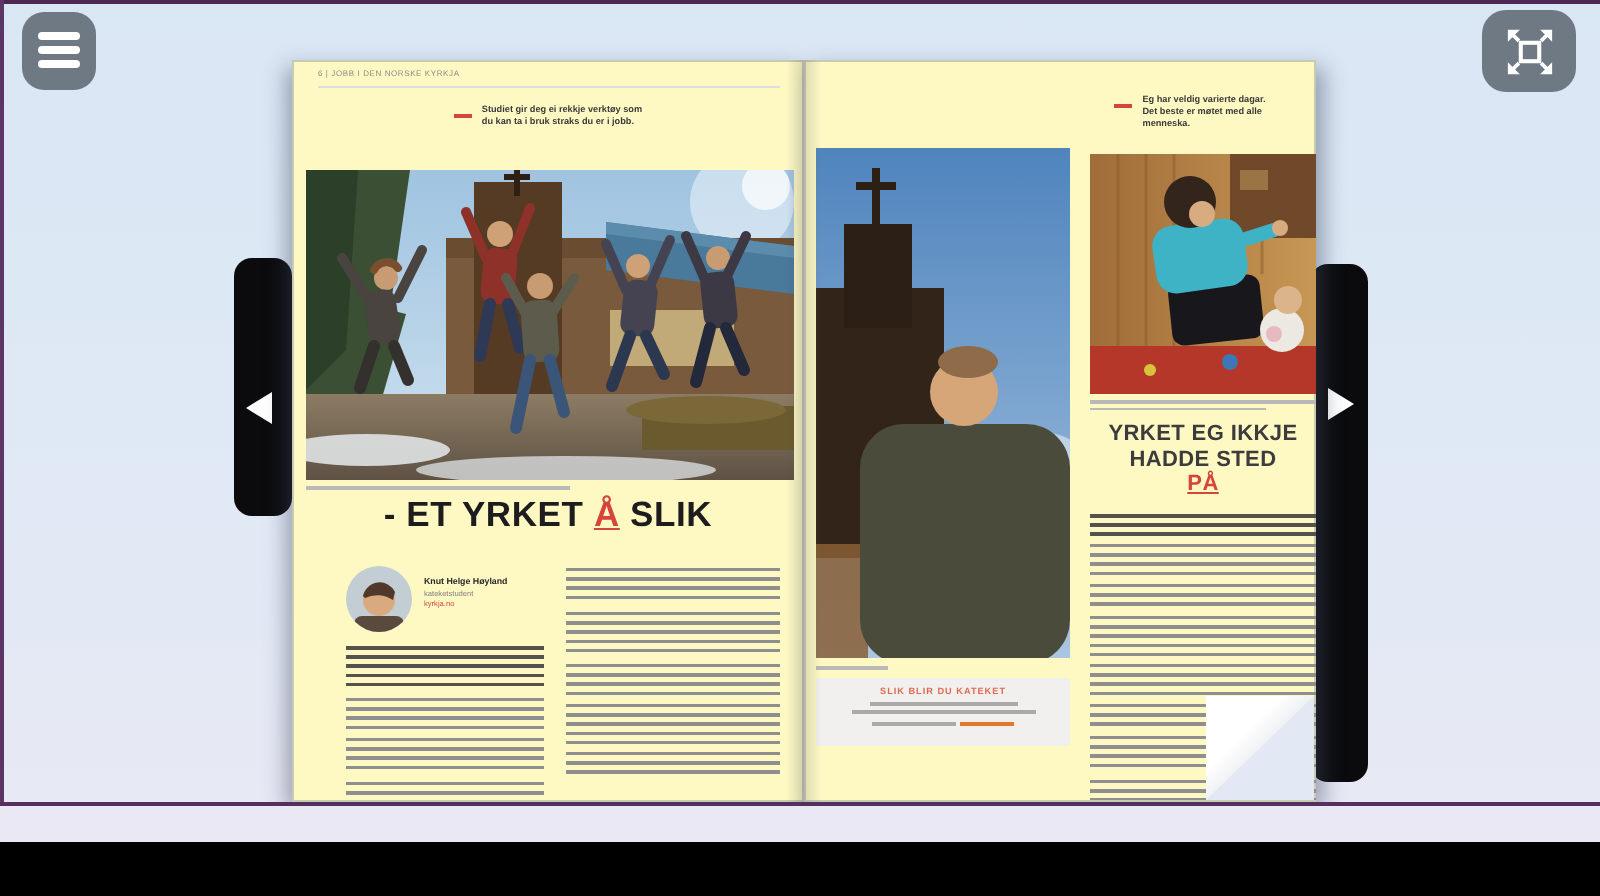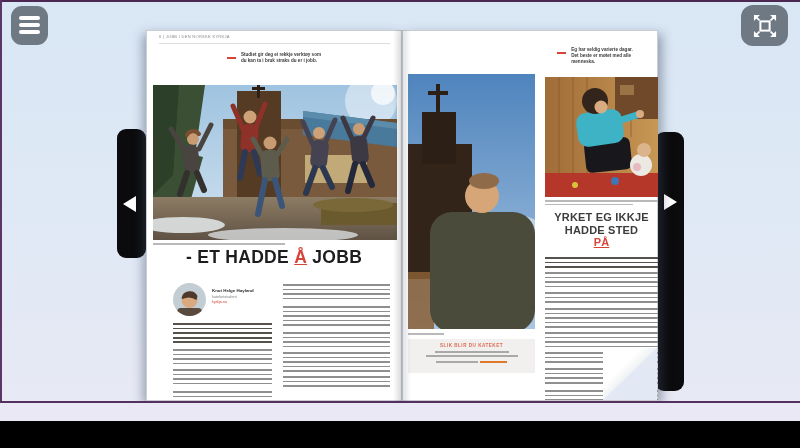--- a/index.html
+++ b/index.html
@@ -22,21 +22,21 @@
   
   .navbar{position:absolute;width:29px;background:#0b0b0d;border-radius:9px;}
   .nav-left{left:117px;top:129px;height:129px;}
   .nav-right{left:655px;top:132px;height:259px;}
   .tri{position:absolute;width:0;height:0;}
   .tri-left{left:6px;top:67px;border-top:8px solid transparent;border-bottom:8px solid transparent;border-right:13px solid #fff;}
   .tri-right{left:9px;top:62px;border-top:8px solid transparent;border-bottom:8px solid transparent;border-left:13px solid #fff;}
 
   
   .spread{position:absolute;left:146px;top:30px;width:512px;height:371px;}
-  .page{position:absolute;top:0;height:371px;background:#ffffff;box-sizing:border-box;border:1px solid rgba(150,155,165,.5);}
+  .page{position:absolute;top:0;height:371px;background:#fef9c3;box-sizing:border-box;border:1px solid rgba(150,155,165,.5);}
   .page-left{left:0;width:256px;box-shadow:-3px 4px 10px rgba(60,70,95,.45);}
   .page-right{left:256px;width:256px;box-shadow:4px 4px 10px rgba(60,70,95,.45);}
   .spine{position:absolute;left:247px;top:0;width:18px;height:371px;pointer-events:none;
     background:linear-gradient(90deg,rgba(0,0,0,0) 0%,rgba(80,85,95,.16) 44%,rgba(110,115,125,.22) 52%,rgba(0,0,0,0) 100%);}
 
   .abs{position:absolute;}
   .folio{left:12px;top:3px;font-size:4px;color:#8a8a8a;letter-spacing:.3px;}
   .folio-rule{left:12px;top:12px;width:231px;height:1px;background:#ddd;}
   .quote{display:flex;justify-content:center;gap:5px;width:100%;}
   .quote-dash{width:9px;height:2px;background:#d6453a;margin-top:5px;}
@@ -155,21 +155,21 @@
             <circle cx="206" cy="44" r="6" fill="#c89b72"></circle>
             <rect x="198" y="51" width="17" height="28" rx="6" fill="#3c3844" transform="rotate(-6 206 65)"></rect>
             <path d="M200 56 L190 33 M210 54 L220 33" stroke="#3c3844" stroke-width="5" fill="none"></path>
             <path d="M202 79 L195 106 M210 79 L219 100" stroke="#23283a" stroke-width="6" fill="none"></path>
           </g>
         </svg>
       </div>
       <div class="abs cap" style="left:6px;top:212px;width:132px;"></div>
 
       <div class="abs headline-left">
-        <span>- ET HADDE </span><span class="accent">Å</span><span> JOBB</span>
+        <span>- ET YRKET </span><span class="accent">Å</span><span> SLIK</span>
       </div>
 
       <div class="abs author">
         <div class="avatar">
           <svg width="33" height="33" viewBox="0 0 33 33">
             <rect width="33" height="33" fill="#c3cdd4"></rect>
             <rect x="4" y="25" width="25" height="10" rx="4" fill="#5a4a3e"></rect>
             <circle cx="16.5" cy="17" r="8" fill="#d9a97f"></circle>
             <path d="M8.5 15 a8.5 8.5 0 0 1 16 -2 l-1 4 a14 14 0 0 0 -14 -1 z" fill="#50382a"></path>
           </svg>

